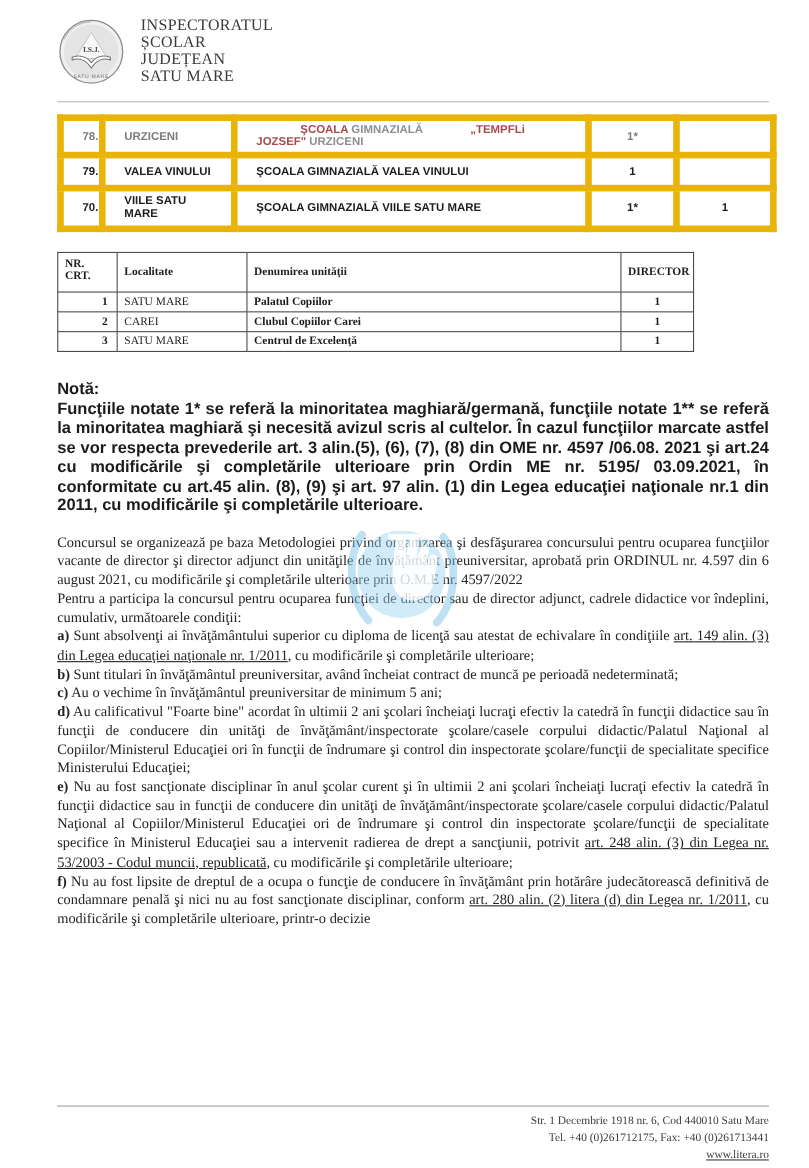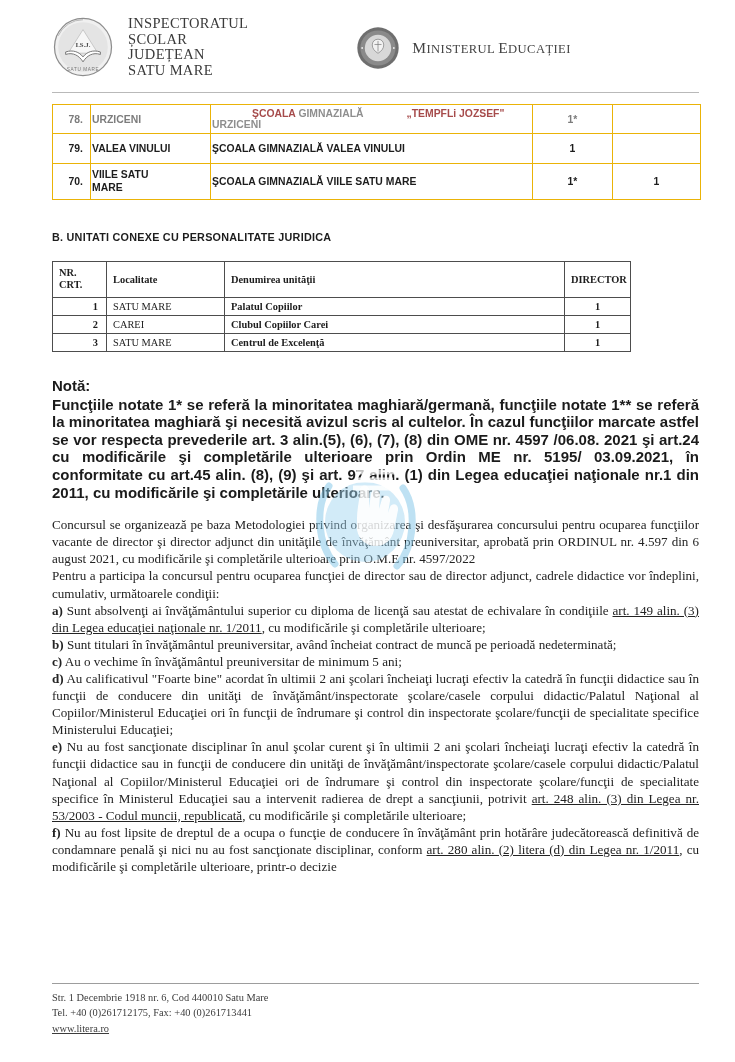--- a/index.html
+++ b/index.html
@@ -55,25 +55,25 @@
     margin: 6px 36px 0 52px;
   }
 
   
   .tbl-wrap { padding: 0 36px 0 52px; }
   table { border-collapse: collapse; font-family: "Liberation Sans", sans-serif; }
 
   
   .tbl-a { width: 648px; margin-top: 11px; table-layout: fixed; }
   .tbl-a td {
-    border: 1px solid #eab308;
+    border: 6px solid #eab308;
     font-size: 10.4px;
     font-weight: bold;
     color: #1d1d1d;
-    padding: 3px 1px;
+    padding: 3px 17px;
     vertical-align: middle;
   }
   .tbl-a .c-nr   { width: 38px;  text-align: right; padding-right: 7px; }
   .tbl-a .c-loc  { width: 120px; text-align: left; }
   .tbl-a .c-den  { width: 322px; text-align: left; }
   .tbl-a .c-dir  { width: 80px;  text-align: center; }
   .tbl-a .c-adj  { width: 88px;  text-align: center; }
   .tbl-a tr.faded td { color: #7c7c7c; font-weight: bold; }
   .tbl-a tr.faded td.c-den { color: #7c7c7c; }
   .tint-red { color: #a64b4b; margin-left: 40px; }
@@ -140,22 +140,22 @@
   }
   .body-text p { margin: 0; }
   .body-text .b { font-weight: bold; }
   .u { text-decoration: underline; }
 
   
   .footer {
     position: absolute;
     left: 52px;
     right: 36px;
-    bottom: 26px;
-    text-align: left;
+    bottom: 4px;
+    text-align: right;
     font-family: "Liberation Serif", serif;
     font-size: 10.4px;
     line-height: 15.4px;
     color: #3c3c3c;
   }
   .footer .fr {
     border: none;
     border-top: 1px solid #9d9d9d;
     margin: 0 0 6px 0;
   }
@@ -197,34 +197,20 @@
         <path d="M50 6 a44 44 0 0 0 -40 26" fill="none" stroke="#9a9a9a" stroke-width="1"></path>
       </svg>
       <div class="isj-titles">
         <div>INSPECTORATUL</div>
         <div>ȘCOLAR</div>
         <div>JUDEȚEAN</div>
         <div>SATU MARE</div>
       </div>
     </div>
 
-    <div class="min-block">
-      <svg class="min-seal" viewBox="0 0 100 100">
-        <circle cx="50" cy="50" r="47" fill="#6e6e6e"></circle>
-        <circle cx="50" cy="50" r="40" fill="#8a8a8a"></circle>
-        <circle cx="50" cy="50" r="30" fill="#d8d8d8"></circle>
-        <path d="M50 30 c-8 0-13 6-13 13 0 8 5 14 13 19 8-5 13-11 13-19 0-7-5-13-13-13z" fill="#f2f2f2" stroke="#6e6e6e" stroke-width="1.4"></path>
-        <path d="M50 34 l0 24 M42 42 l16 0" stroke="#7a7a7a" stroke-width="1.6"></path>
-        <circle cx="14" cy="50" r="2" fill="#efefef"></circle>
-        <circle cx="86" cy="50" r="2" fill="#efefef"></circle>
-      </svg>
-      <div class="min-text">
-        <span>M</span><span class="sc">INISTERUL </span><span>E</span><span class="sc">DUCAȚIEI</span>
-      </div>
-    </div>
   </div>
 
   <hr class="rule">
 
   <div class="tbl-wrap">
     <table class="tbl-a">
       <tbody>
         <tr class="r78 faded">
           <td class="c-nr">78.</td>
           <td class="c-loc">URZICENI</td>
@@ -246,21 +232,20 @@
             <div>MARE</div>
           </td>
           <td class="c-den">ŞCOALA GIMNAZIALĂ  VIILE SATU MARE</td>
           <td class="c-dir">1*</td>
           <td class="c-adj">1</td>
         </tr>
       </tbody>
     </table>
   </div>
 
-  <div class="secB">B. UNITATI CONEXE CU PERSONALITATE JURIDICA</div>
 
   <div class="tbl-wrap">
     <table class="tbl-b">
       <thead>
         <tr>
           <th class="h-nr">
             <div>NR.</div>
             <div>CRT.</div>
           </th>
           <th class="h-loc">Localitate</th>

